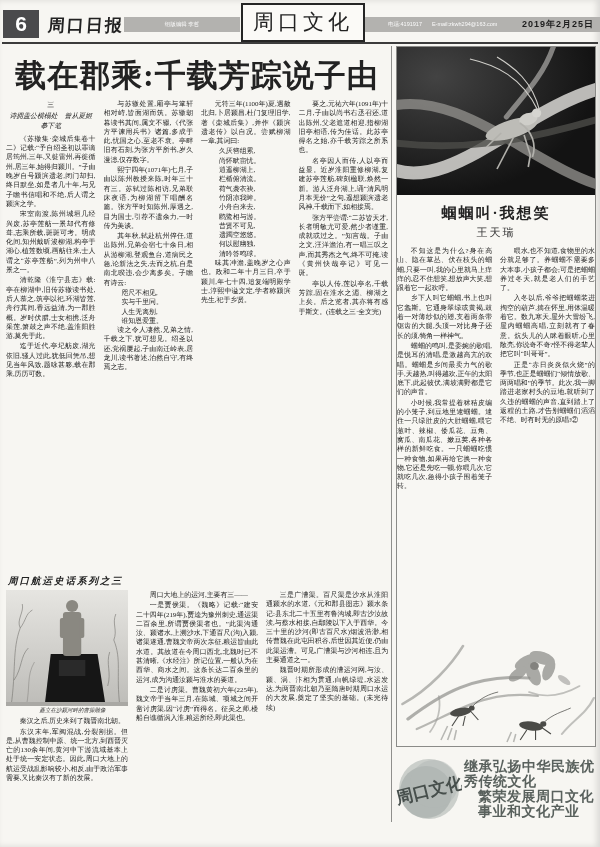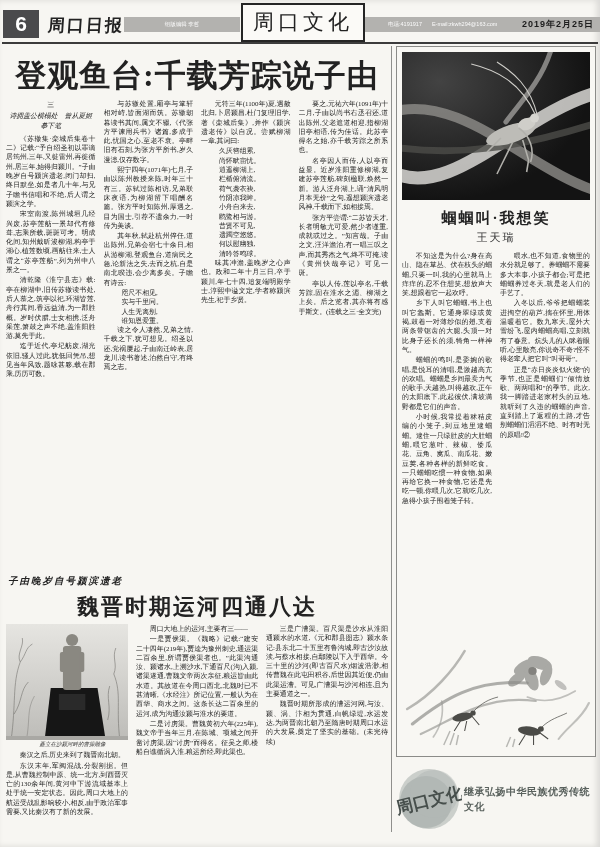--- a/index.html
+++ b/index.html
@@ -37,30 +37,30 @@
   .col p.poem{text-indent:0;text-align:left;padding-left:2.6em;margin:0;}
   
   .canal{margin-top:8px;}
   .eyebrow{font-size:9.5px;font-style:italic;font-weight:bold;letter-spacing:2px;margin:2px 0 2px 2px;}
   .canal-title{text-align:center;font-size:22px;font-weight:600;letter-spacing:2px;margin:4px 0 2px;}
   .canal .byline{margin:2px 0 5px;}
   .cols-canal{height:208px;}
   .photo-statue{width:100%;height:116px;display:block;background:#d9d8d4;}
   .photo-caption{font-size:5.5px;font-style:italic;text-align:center;color:#3a3a3a;margin:1px 0 3px;text-indent:0;}
   
-  .rail-box{border:1px solid #8b8b88;padding:5px;background:#f8f7f3;}
+  .rail-box{border:1px solid #8b8b88;background:#f8f7f3;}
   .photo-cricket{width:100%;height:148px;display:block;background:#151515;}
   .cricket-title{text-align:center;font-size:15px;font-weight:bold;letter-spacing:2px;margin:9px 0 1px;}
   .cricket-by{text-align:center;font-size:11px;color:#333;margin:2px 0 6px;letter-spacing:2px;}
   .cols-cricket{height:384px;}
   .ink-illo{width:100%;height:112px;display:block;margin-top:4px;}
   
   .logo-strip{display:flex;align-items:center;margin-top:9px;gap:2px;}
   .seal{width:66px;height:66px;flex:none;}
-  .slogans{font-family:"Liberation Sans",sans-serif;font-size:10px;font-weight:bold;
+  .slogans{font-family:"Liberation Sans",sans-serif;font-size:14px;font-weight:bold;
            color:#59615d;letter-spacing:.5px;line-height:15px;}
   .slogans .l2{padding-left:14px;}
 </style>
 </head>
 <body>
 
 <div class="page">
 
   <div class="hdr">
     <div class="pagenum">6</div>
@@ -71,21 +71,21 @@
       <span>E-mail:zkwh294@163.com</span>
       <span class="hdr-date">2019年2月25日</span>
     </div>
     <div class="section-box">周口文化</div>
   </div>
 
   <div class="content">
 
     <div class="left-main">
 
-      <h1 class="main-title">登观鱼台:千载芳踪说子由</h1>
+      <h1 class="main-title">载在郡乘:千载芳踪说子由</h1>
 
       <div class="cols cols-main">
         <div class="col">
 
         <p class="secnum">三</p>
             <p class="couplet">诗拥盖公横榻处　曾从夏姬摹下笔</p>
             <p class="p">《苏辙集·栾城后集卷十二》记载:“予自绍圣初以罪谪居筠州,三年,又徙雷州,再徙循州,居三年,始得归颍川。”子由晚岁自号颍滨遗老,闭门却扫,终日默坐,如是者几十年,与兄子瞻书信唱和不绝,后人谓之颍滨之学。</p>
             <p class="p">宋室南渡,陈州城垣几经兴废,苏亭莲舫一景却代有修葺,志乘所载,斑斑可考。明成化间,知州戴昕浚柳湖,构亭于湖心,植莲数顷,画舫往来,士人谓之“苏亭莲舫”,列为州中八景之一。</p>
             <p class="p">清乾隆《淮宁县志》载:亭在柳湖中,旧传苏辙读书处,后人慕之,筑亭以祀,环湖皆莲,舟行其间,香远益清,为一郡胜概。岁时伏腊,士女相携,泛舟采莲,箫鼓之声不绝,盖淮阳胜游,莫先于此。</p>
             <p class="p">迄于近代,亭圮舫废,湖光依旧,骚人过此,犹低回凭吊,想见当年风致,题咏甚夥,载在郡乘,历历可数。</p>
@@ -121,22 +121,21 @@
         <div class="col">
 
         <p class="p">要之,元祐六年(1091年)十二月,子由以尚书右丞召还,道出陈州,父老遮道相迎,指柳湖旧亭相语,传为佳话。此苏亭得名之始,亦千载芳踪之所系也。</p>
             <p class="p">名亭因人而传,人以亭而益显。近岁淮阳重修柳湖,复建苏亭莲舫,碑刻楹联,焕然一新。游人泛舟湖上,诵“清风明月本无价”之句,遥想颍滨遗老风神,千载而下,如相接焉。</p>
             <p class="p">张方平尝谓:“二苏皆天才,长者明敏尤可爱,然少者谨重,成就或过之。”知言哉。子由之文,汪洋澹泊,有一唱三叹之声,而其秀杰之气,终不可掩,读《黄州快哉亭记》可见一斑。</p>
             <p class="p">亭以人传,莲以亭名,千载芳踪,固在淮水之湄、柳湖之上矣。后之览者,其亦将有感于斯文。(连载之三·全文完)</p>
           </div>
       </div>
 
       <div class="canal">
-        <div class="eyebrow">子由晚岁自号颍滨遗老</div>
-        <h2 class="canal-title">魏晋时期运河四通八达</h2>
+        <div class="eyebrow">周口航运史话系列之三</div>
 
         <div class="cols cols-canal">
           <div class="col">
             <svg class="photo-statue" viewBox="0 0 120 116" preserveAspectRatio="none">
               <defs>
                 <linearGradient id="sky" x1="0" y1="0" x2="0" y2="1">
                   <stop offset="0" stop-color="#e6e5e1"></stop>
                     <stop offset="1" stop-color="#bdbcb8"></stop>
                 </linearGradient>
               </defs>
@@ -265,17 +264,18 @@
 
       <div class="logo-strip">
         <svg class="seal" viewBox="0 0 66 66">
           <circle cx="33" cy="33" r="30" fill="#a7aeac" opacity="0.55"></circle>
           <circle cx="30" cy="36" r="26" fill="#9aa19f" opacity="0.5"></circle>
           <circle cx="38" cy="28" r="24" fill="#b2b8b6" opacity="0.5"></circle>
           <text x="33" y="40" text-anchor="middle" font-size="17" font-weight="bold" fill="#474f4c" transform="rotate(-14 33 33)" font-family="Liberation Serif, serif">周口文化</text>
         </svg>
         <div class="slogans">
           <div class="l1">继承弘扬中华民族优秀传统文化</div>
+          <div class="l2">繁荣发展周口文化事业和文化产业</div>
         </div>
       </div>
     </aside>
   </div>
 </div>
 
 </body></html>

